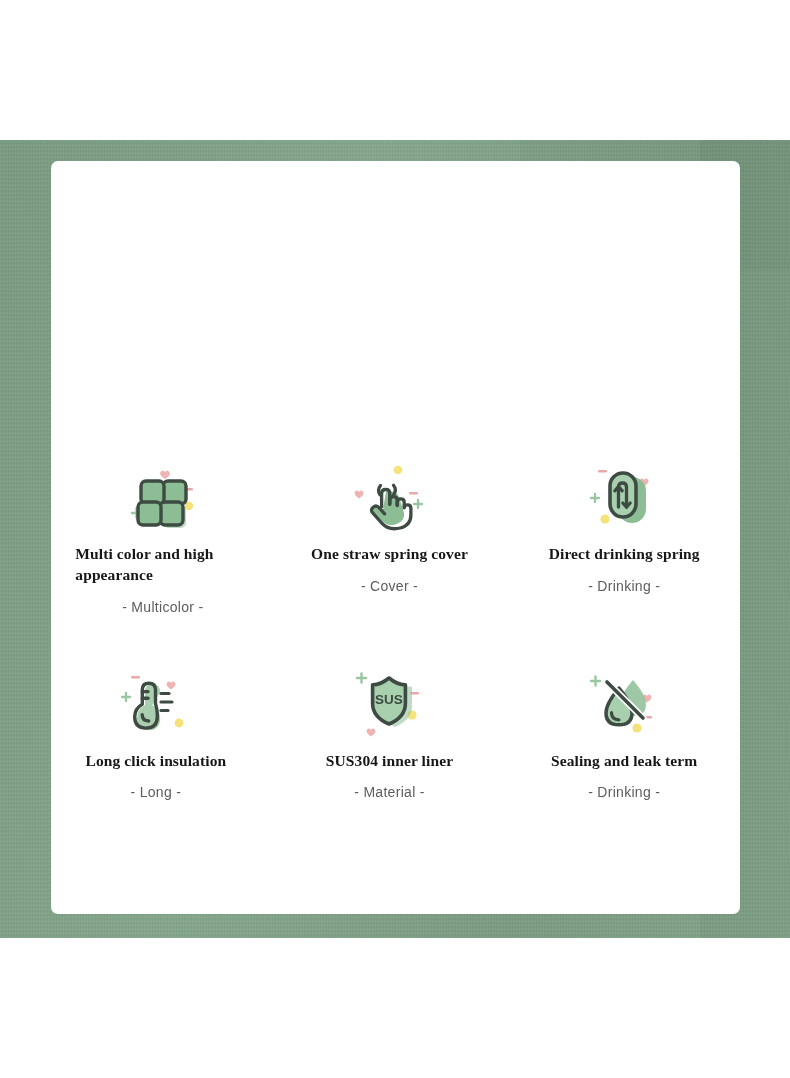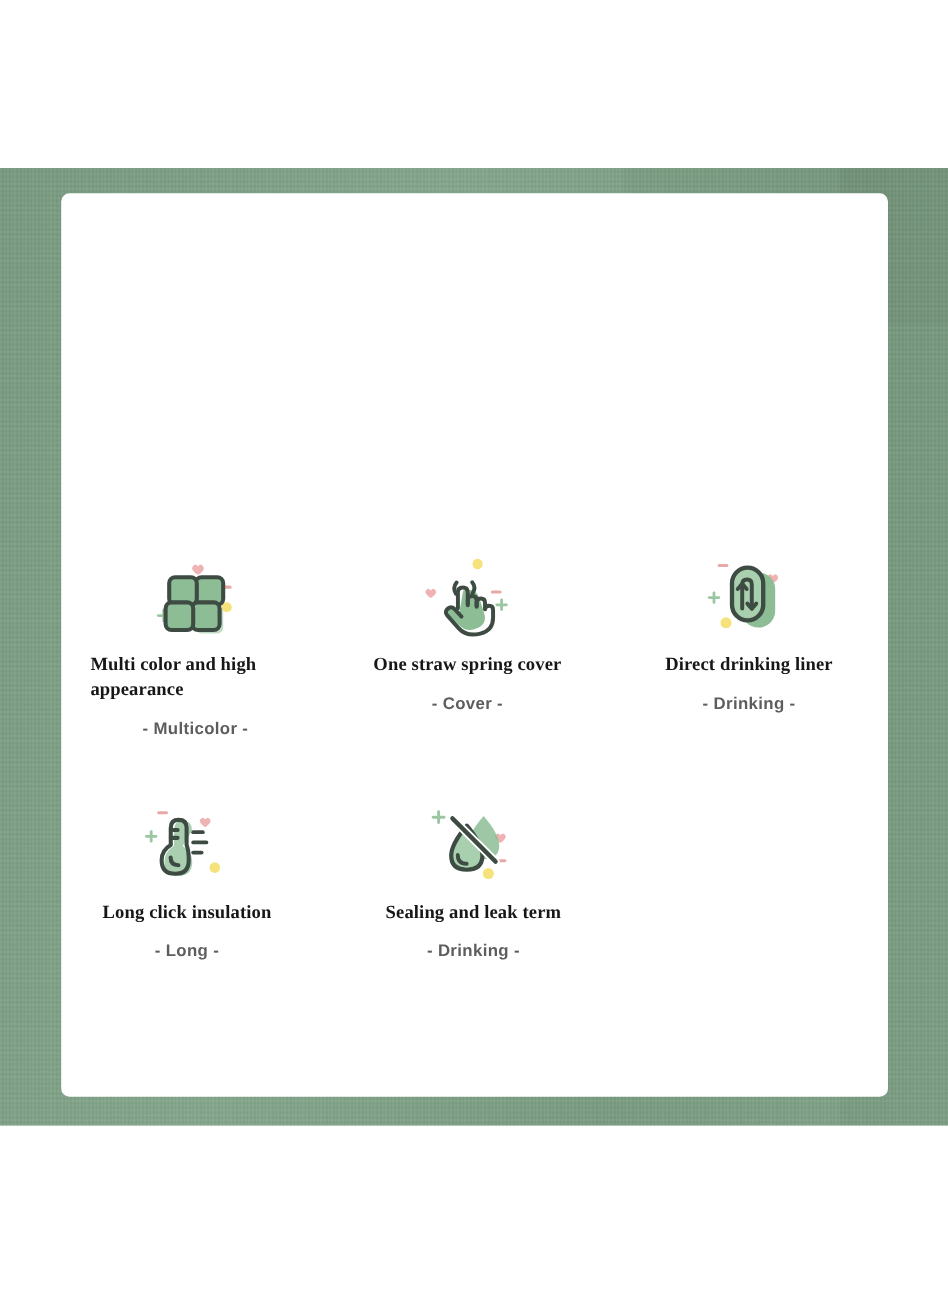--- a/index.html
+++ b/index.html
@@ -90,21 +90,20 @@
     max-width: 160px;
     letter-spacing: 0.1px;
   }
   .feature-sub {
     font-family: "Liberation Sans", sans-serif;
     font-size: 14px;
     line-height: 18px;
     color: #5d5d5d;
     margin-top: 13px;
     letter-spacing: 0.3px;
-    font-weight: bold;
   }
 
   
   .cell-0 .feature-title { max-width: 175px; }
   .cell-0 { transform: translateX(-3px); }
   .cell-1 { transform: translateX(-6px); }
   .cell-2 { transform: translateX(-1px); }
   .cell-3 { transform: translateX(-10px); }
   .cell-4 { transform: translateX(-6px); }
   .cell-5 { transform: translateX(-1px); }
@@ -186,21 +185,21 @@
           <rect x="33" y="16" width="28" height="46" rx="14" fill="#8cbd95"></rect>
           <rect x="25" y="12" width="26" height="44" rx="13" fill="#a8cfae"></rect>
           <rect x="25" y="12" width="26" height="44" rx="13" fill="none" stroke="#3d4b42" stroke-width="3.6"></rect>
           <g fill="none" stroke="#3d4b42" stroke-width="3.3" stroke-linecap="round" stroke-linejoin="round">
             <path d="M33.5 46 l0 -20 q0 -4 4 -4 q4 0 4 4 l0 20"></path>
             <path d="M29.8 29.8 l3.7 -4.2 l3.7 4.2"></path>
             <path d="M37.8 42 l3.7 4.2 l3.7 -4.2"></path>
           </g>
         </svg>
       </div>
-      <div class="feature-title">Direct drinking liner</div>
+      <div class="feature-title">Direct drinking spring</div>
       <div class="feature-sub">- Drinking -</div>
     </div>
 
     <div class="feature-cell cell-3">
       <div class="icon-wrap">
         <svg width="78" height="72" viewBox="0 0 78 72">
           <rect x="14" y="8" width="9" height="2.5" rx="1.25" fill="#e9a8a8"></rect>
           <path d="M54 15 q2-2.8 4-0.2 q2 2.6 -4 6.6 q-6-4 -4-6.6 q2-2.6 4 0.2 z" fill="#efb3b3"></path>
           <circle cx="62" cy="55" r="4.4" fill="#f5e27a"></circle>
           <g stroke="#9ac6a2" stroke-width="2.3" stroke-linecap="round">
@@ -218,20 +217,39 @@
             <line x1="44" y1="25.5" x2="52" y2="25.5"></line>
             <line x1="44" y1="34" x2="55" y2="34"></line>
             <line x1="44" y1="42.5" x2="51" y2="42.5"></line>
           </g>
         </svg>
       </div>
       <div class="feature-title">Long click insulation</div>
       <div class="feature-sub">- Long -</div>
     </div>
 
+    <div class="feature-cell cell-4">
+      <div class="icon-wrap">
+        <svg width="78" height="72" viewBox="0 0 78 72">
+          <g stroke="#9ac6a2" stroke-width="2.4" stroke-linecap="round">
+            <line x1="7" y1="10" x2="16" y2="10"></line>
+              <line x1="11.5" y1="5.5" x2="11.5" y2="14.5"></line>
+          </g>
+          <rect x="60" y="24" width="9" height="2.5" rx="1.25" fill="#e9a8a8"></rect>
+          <circle cx="62" cy="47" r="4.6" fill="#f5e27a"></circle>
+          <path d="M21 62 q2-2.8 4-0.2 q2 2.6 -4 6.6 q-6-4 -4-6.6 q2-2.6 4 0.2 z" fill="#efb3b3"></path>
+          <path d="M45 12 q9 7 17 6.8 l0 19 q0 14 -17 21.2 q-17 -7.2 -17 -21.2 l0 -19 q8 0.2 17 -6.8 z" fill="#8cbd95" opacity=".55"></path>
+          <path d="M39 10 q8.6 7 16.4 6.8 l0 18.6 q0 13.6 -16.4 20.6 q-16.4 -7 -16.4 -20.6 l0 -18.6 q7.8 0.2 16.4 -6.8 z" fill="#a8cfae"></path>
+          <path d="M39 10 q8.6 7 16.4 6.8 l0 18.6 q0 13.6 -16.4 20.6 q-16.4 -7 -16.4 -20.6 l0 -18.6 q7.8 0.2 16.4 -6.8 z" fill="none" stroke="#3d4b42" stroke-width="3.6" stroke-linejoin="round"></path>
+          <text x="39" y="35.5" text-anchor="middle" font-family="'Liberation Sans', sans-serif" font-size="13.5" font-weight="bold" fill="#3d4b42">SUS</text>
+        </svg>
+      </div>
+      <div class="feature-title">SUS304 inner liner</div>
+      <div class="feature-sub">- Material -</div>
+    </div>
 
     <div class="feature-cell cell-5">
       <div class="icon-wrap">
         <svg width="78" height="72" viewBox="0 0 78 72">
           <g stroke="#9ac6a2" stroke-width="2.4" stroke-linecap="round">
             <line x1="6" y1="13" x2="15" y2="13"></line>
               <line x1="10.5" y1="8.5" x2="10.5" y2="17.5"></line>
           </g>
           <path d="M62 28 q2-2.8 4-0.2 q2 2.6 -4 6.6 q-6-4 -4-6.6 q2-2.6 4 0.2 z" fill="#efb3b3"></path>
           <rect x="58" y="48" width="9" height="2.5" rx="1.25" fill="#e9a8a8"></rect>

